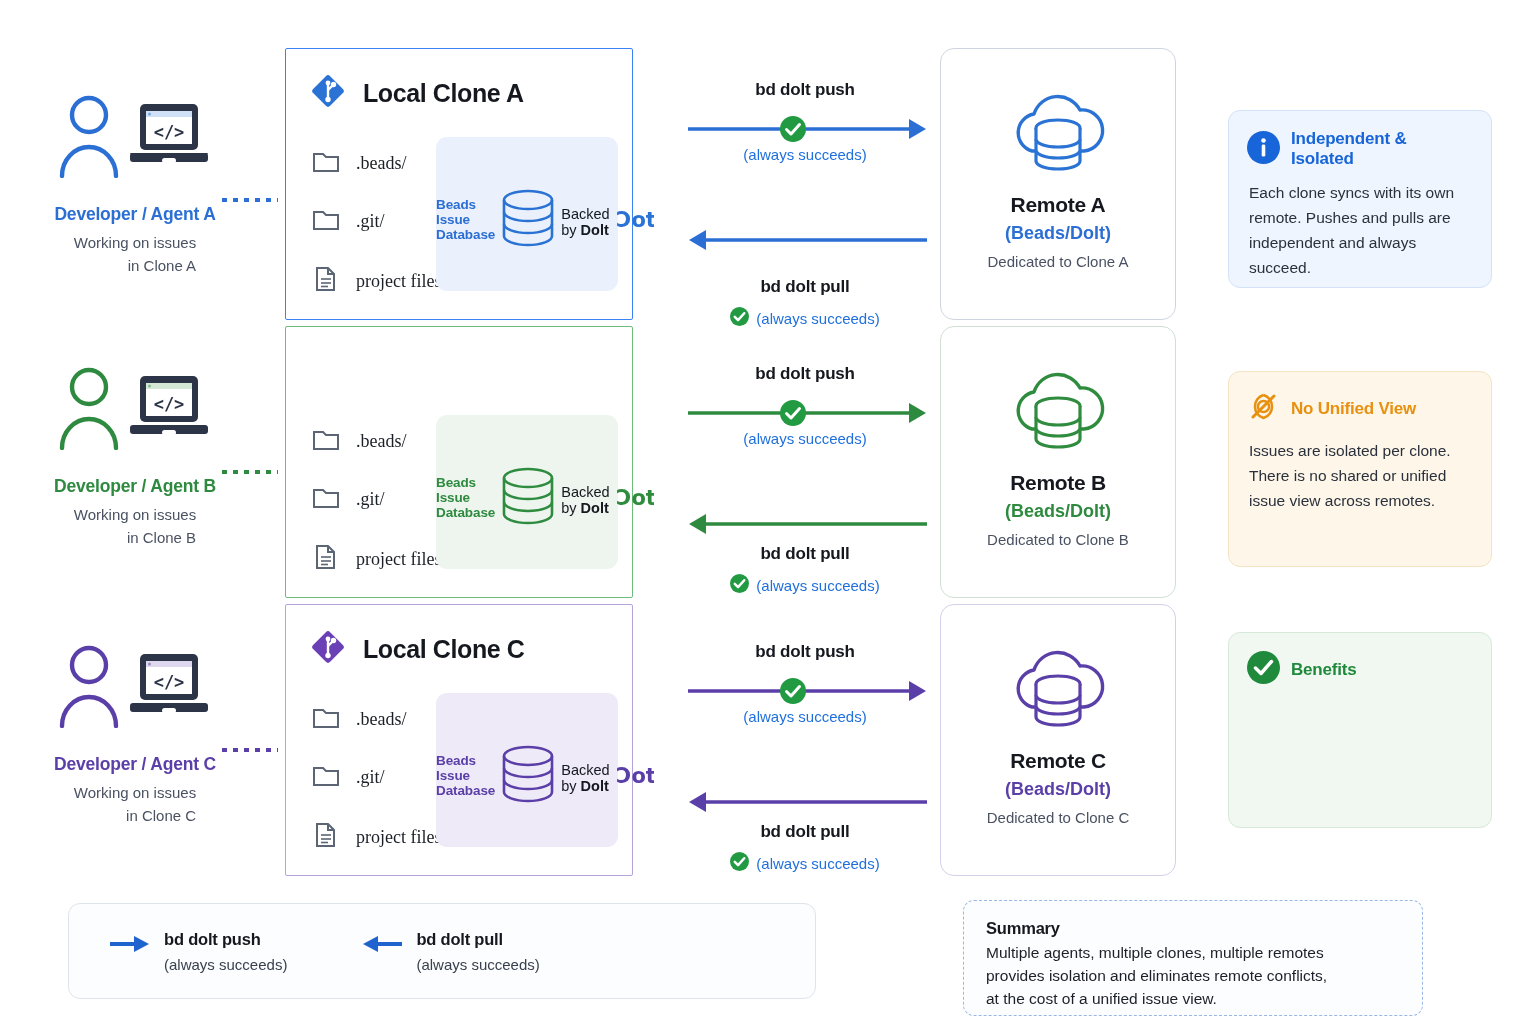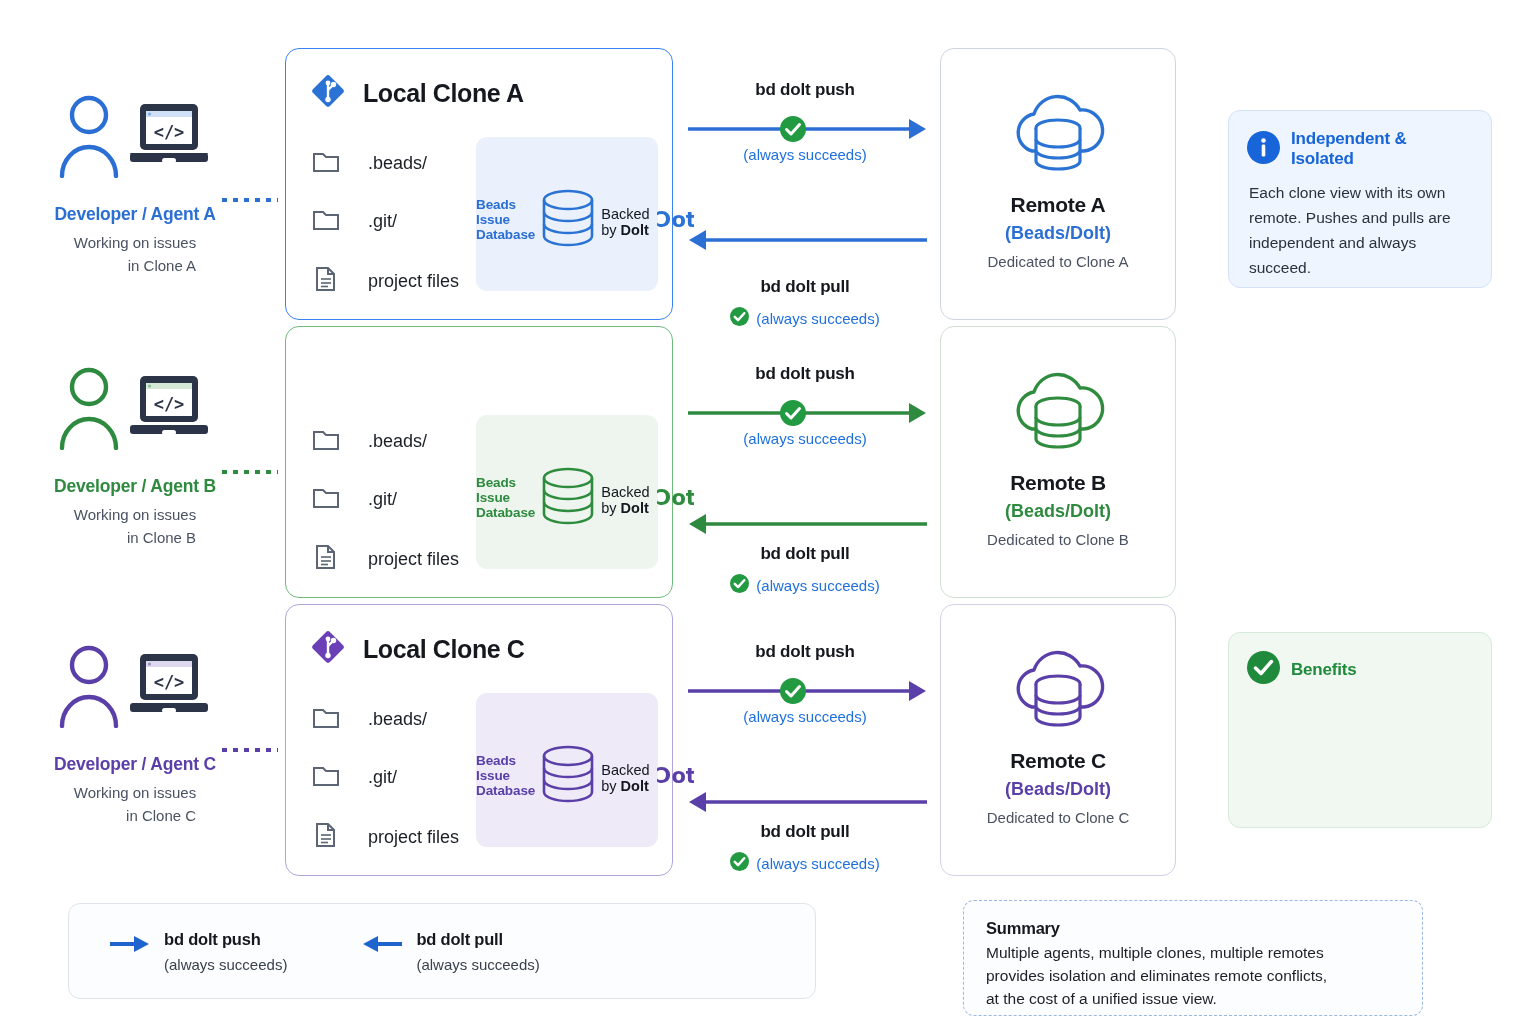--- a/index.html
+++ b/index.html
@@ -24,26 +24,26 @@
   .dev-icons { display:flex; align-items:center; gap:6px; height:100px; margin-top:48px;}
   .dev-name { font-size:17.5px; font-weight:bold; margin-top:16px; letter-spacing:-0.2px;}
   .dev-sub { font-size:15px; color:#4a5262; text-align:right; line-height:1.5; margin-top:7px; }
 
   .dotted { position:absolute; left:222px; top:158px; width:56px; height:4px;
             background-image:linear-gradient(to right, currentColor 0 5px, transparent 5px 11px);
             background-size:11px 4px; background-repeat:repeat-x; }
   #row-b .dotted, #row-c .dotted { top:152px; }
 
   
-  .clone-box { position:absolute; left:285px; top:8px; width:388px; height:272px;
-               border:1.6px solid #3b82f6; border-radius:14px; background:#fff; }
+  .clone-box { position:absolute; left:285px; top:8px; width:348px; height:272px;
+               border:1.6px solid #3b82f6; border-radius:2px; background:#fff; }
   .clone-head { display:flex; align-items:center; gap:15px; padding:22px 0 0 22px; }
   .clone-title { font-size:25px; font-weight:bold; color:#15181f; letter-spacing:-0.4px;}
   .clone-files { position:absolute; left:26px; top:100px; display:flex; flex-direction:column; gap:30px; }
-  .file-row { display:flex; align-items:center; gap:28px; }
+  .file-row { display:flex; align-items:center; gap:16px;font-family:Liberation Serif, serif; }
   .file-label { font-size:18px; color:#1b1f27; }
 
   .db-card { position:absolute; right:14px; top:88px; width:182px; height:154px;
              border-radius:11px; display:flex; flex-direction:row; align-items:center;
              padding-top:11px; }
   .db-title { font-size:13.5px; font-weight:bold; letter-spacing:-0.1px; }
   .db-cyl { margin-top:8px; }
   .db-foot { display:flex; align-items:center; gap:6px; margin-top:5px; }
   .db-foot-txt { font-size:14.5px; color:#15181f; }
   .db-foot-txt b { font-weight:bold; }
@@ -507,23 +507,38 @@
   <div class="panel-head">
     <span>
       <svg width="33" height="33" viewBox="0 0 33 33">
             <circle cx="16.5" cy="16.5" r="16.5" fill="#1765d8"></circle>
             <circle cx="16.5" cy="9.5" r="2.3" fill="#fff"></circle>
             <rect x="14.7" y="13.6" width="3.6" height="12" rx="1.4" fill="#fff"></rect>
           </svg>
     </span>
     <span class="panel-title" style="color:#1765d8">Independent &amp; Isolated</span>
   </div>
-  <div class="panel-body">Each clone view with its own remote. Pushes and pulls are independent and always succeed.</div>
-</div>
-
+  <div class="panel-body">Each clone syncs with its own remote. Pushes and pulls are independent and always succeed.</div>
+</div>
+
+<div class="panel" id="panel-1">
+  <div class="panel-head">
+    <span>
+      <svg width="33" height="33" viewBox="0 0 33 33">
+        <g fill="none" stroke="#e8900f" stroke-width="2.5">
+          <path d="M16.5 5 a12 12 0 0 1 0 23 a12 12 0 0 1 0 -23"></path>
+          <circle cx="16.5" cy="16.5" r="5.6"></circle>
+          <path d="M6 27 L27 6" stroke-width="3" stroke-linecap="round"></path>
+        </g>
+      </svg>
+    </span>
+    <span class="panel-title" style="color:#e8900f">No Unified View</span>
+  </div>
+  <div class="panel-body">Issues are isolated per clone. There is no shared or unified issue view across remotes.</div>
+</div>
 
 <div class="panel" id="panel-2">
   <div class="panel-head">
     <span>
       <svg width="33" height="33" viewBox="0 0 33 33">
             <circle cx="16.5" cy="16.5" r="16.5" fill="#1f8a3b"></circle>
             <path d="M8.5 17 L14 22.5 L24.5 10.5" fill="none" stroke="#fff" stroke-width="3.5" stroke-linecap="round" stroke-linejoin="round"></path>
           </svg>
     </span>
     <span class="panel-title" style="color:#1f8a3b">Benefits</span>

